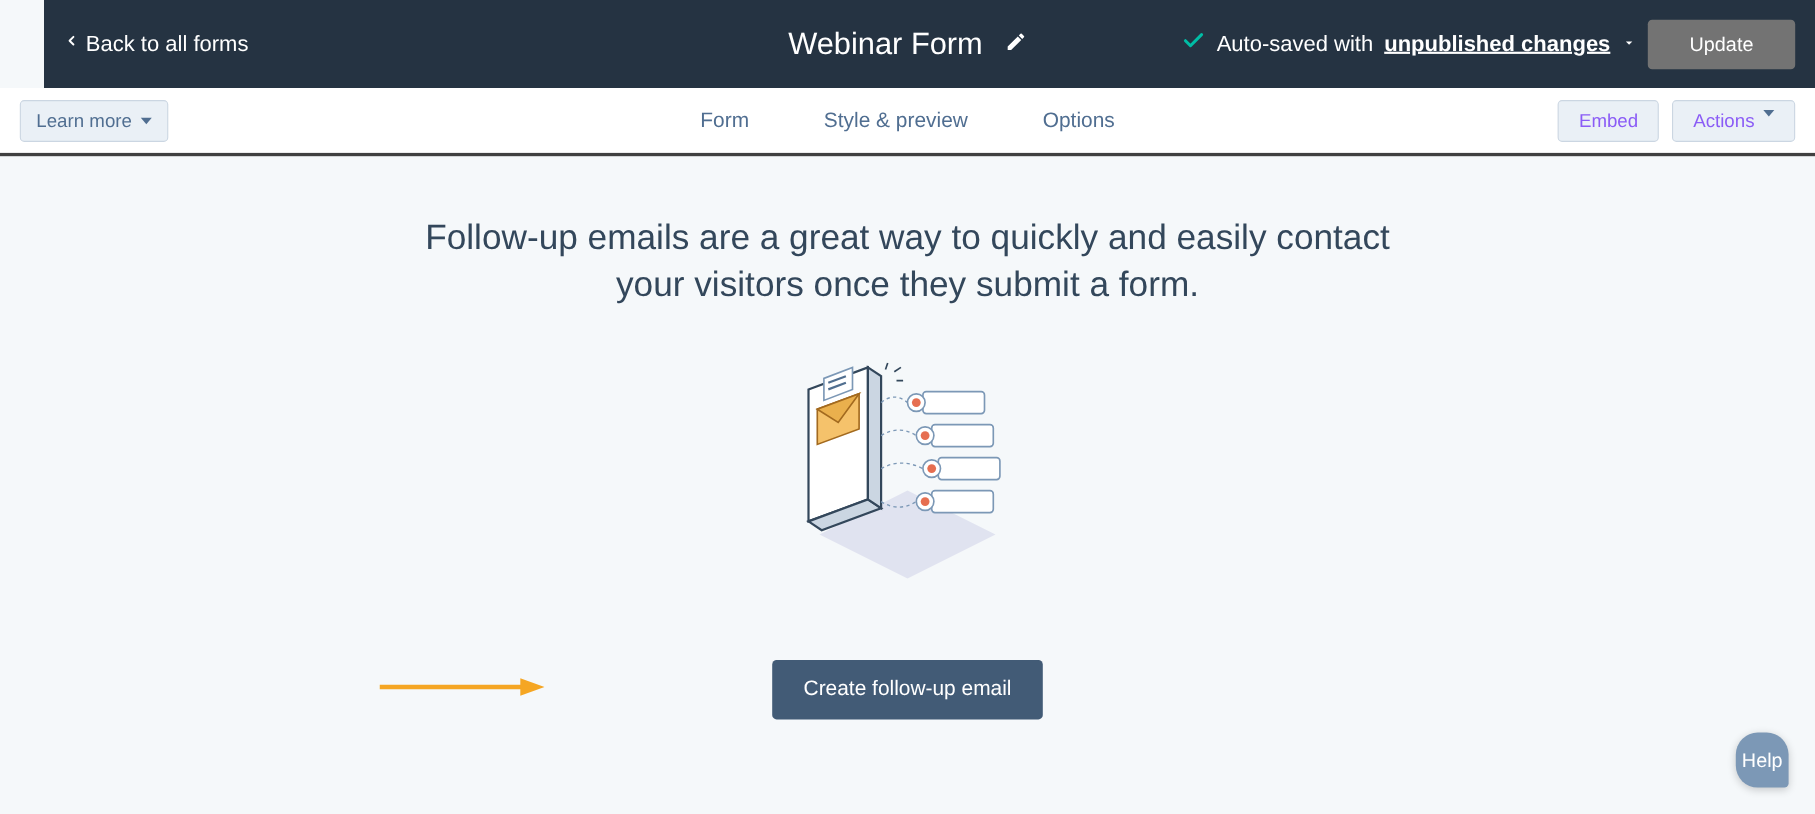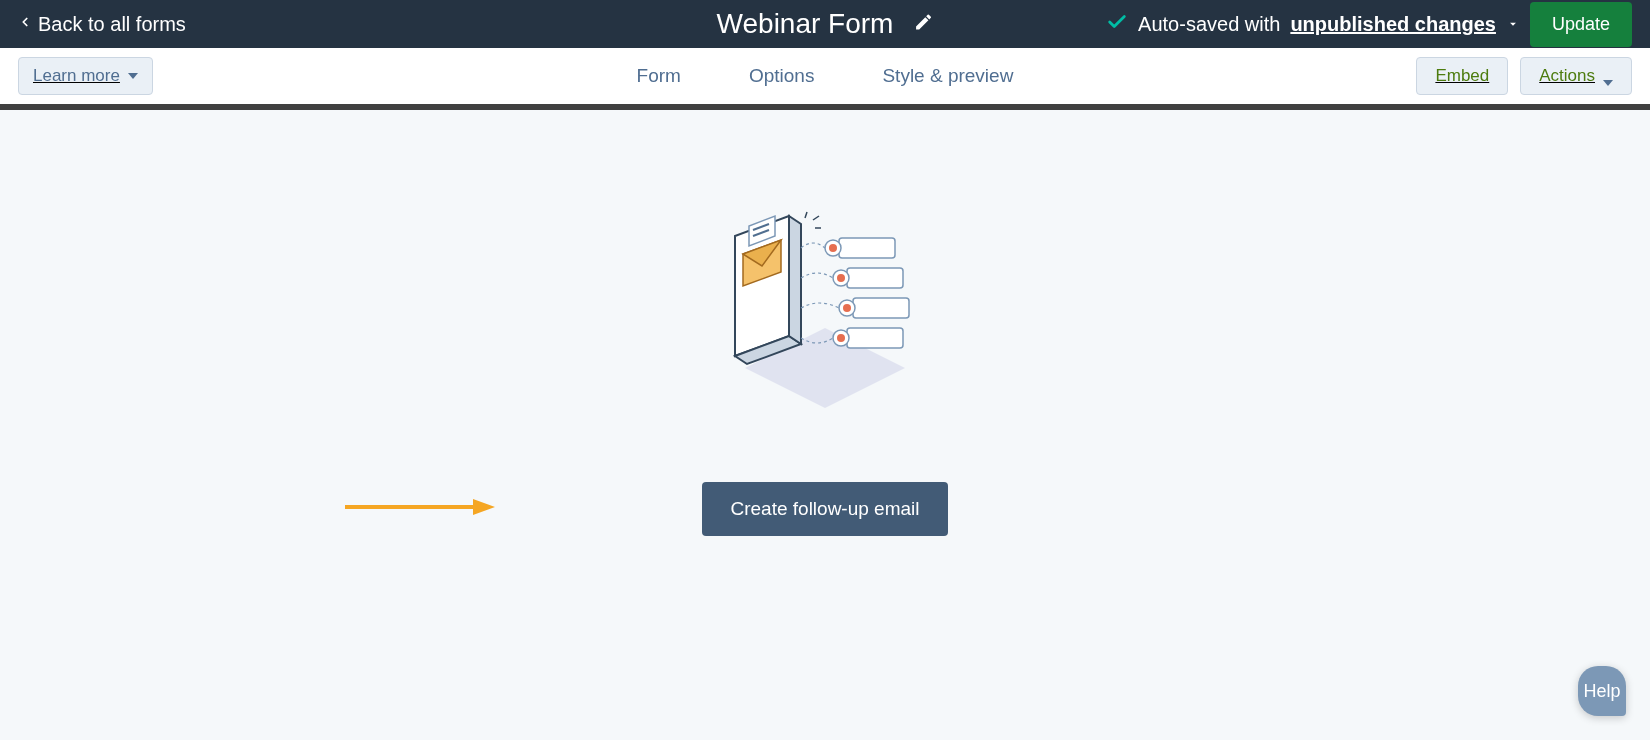--- a/index.html
+++ b/index.html
@@ -8,26 +8,27 @@
     background: #f5f8fa;
     width: 1650px;
     height: 740px;
     overflow: hidden;
     position: relative;
   }
 
   
   .top-header {
     background: #253342;
-    height: 48px;
+    height: 80px;
     display: flex;
     align-items: center;
     justify-content: space-between;
     padding: 0 18px;
     color: #fff;
+    margin-left: 40px;
   }
   .back-link {
     display: flex;
     align-items: center;
     gap: 6px;
     cursor: pointer;
     font-size: 20px;
     font-weight: 500;
     color: #fff;
   }
@@ -56,39 +57,38 @@
     display: flex;
     align-items: center;
     gap: 10px;
     font-size: 20px;
     color: #fff;
   }
   .autosave .check svg { width: 22px; height: 22px; }
   .autosave .underlined { text-decoration: underline; font-weight: 600; }
   .autosave .caret svg { width: 14px; height: 14px; fill: #fff; }
   .update-btn {
-    background: #15803d;
+    background: #737373;
     color: #fff;
     border: none;
     border-radius: 4px;
-    padding: 12px 22px;
+    padding: 12px 38px;
     font-size: 18px;
     font-weight: 500;
     cursor: pointer;
   }
 
   
   .sub-nav {
     background: #fff;
     height: 62px;
-    border-bottom: 6px solid #404040;
-    display: flex;
-    align-items: center;
-    position: relative;
-    text-decoration: underline;
+    border-bottom: 3px solid #404040;
+    display: flex;
+    align-items: center;
+    position: relative;
   }
   .learn-more-btn {
     margin-left: 18px;
     background: #eaf0f6;
     border: 1px solid #cbd6e2;
     color: #506e91;
     border-radius: 4px;
     padding: 8px 14px;
     font-size: 17px;
     cursor: pointer;
@@ -138,27 +138,27 @@
 
   .right-sub {
     margin-left: auto;
     margin-right: 18px;
     display: flex;
     gap: 12px;
   }
   .sub-btn {
     background: #eaf0f6;
     border: 1px solid #cbd6e2;
-    color: #4d7c0f;
+    color: #8b5cf6;
     border-radius: 4px;
     padding: 8px 18px;
     font-size: 17px;
     cursor: pointer;
     display: flex;
-    align-items: flex-end;
+    align-items: flex-start;
     gap: 8px;
   }
   .sub-btn .caret { width: 0; height: 0; border-left: 5px solid transparent; border-right: 5px solid transparent; border-top: 6px solid #506e91; }
 
   
   .main {
     padding-top: 52px;
     text-align: center;
   }
   .headline {
@@ -265,39 +265,40 @@
   <button class="learn-more-btn">
     <span>Learn more</span>
     <span class="caret"></span>
   </button>
 
   <div class="tabs">
     <div class="tab">
       <span>Form</span>
     </div>
     <div class="tab">
+      <span>Style &amp; preview</span>
+    </div>
+    <div class="tab">
       <span>Options</span>
-    </div>
-    <div class="tab">
-      <span>Style &amp; preview</span>
     </div>
   </div>
 
   <div class="right-sub">
     <button class="sub-btn">
       <span>Embed</span>
     </button>
     <button class="sub-btn">
       <span>Actions</span>
       <span class="caret"></span>
     </button>
   </div>
 </div>
 
 <div class="main">
+  <h1 class="headline">Follow-up emails are a great way to quickly and easily contact your visitors once they submit a form.</h1>
 
   <div class="illustration">
     <svg viewBox="0 0 260 220" width="260" height="220">
 
       <polygon points="130,200 50,160 130,120 210,160" fill="#e0e3f0"></polygon>
 
       <g transform="translate(40,8)">
         <polygon points="0,140 0,20 54,0 54,120" fill="#fff" stroke="#33475b" stroke-width="2"></polygon>
         <polygon points="0,140 54,120 66,128 12,148" fill="#cbd6e2" stroke="#33475b" stroke-width="2"></polygon>
         <polygon points="54,0 66,8 66,128 54,120" fill="#cbd6e2" stroke="#33475b" stroke-width="2"></polygon>

